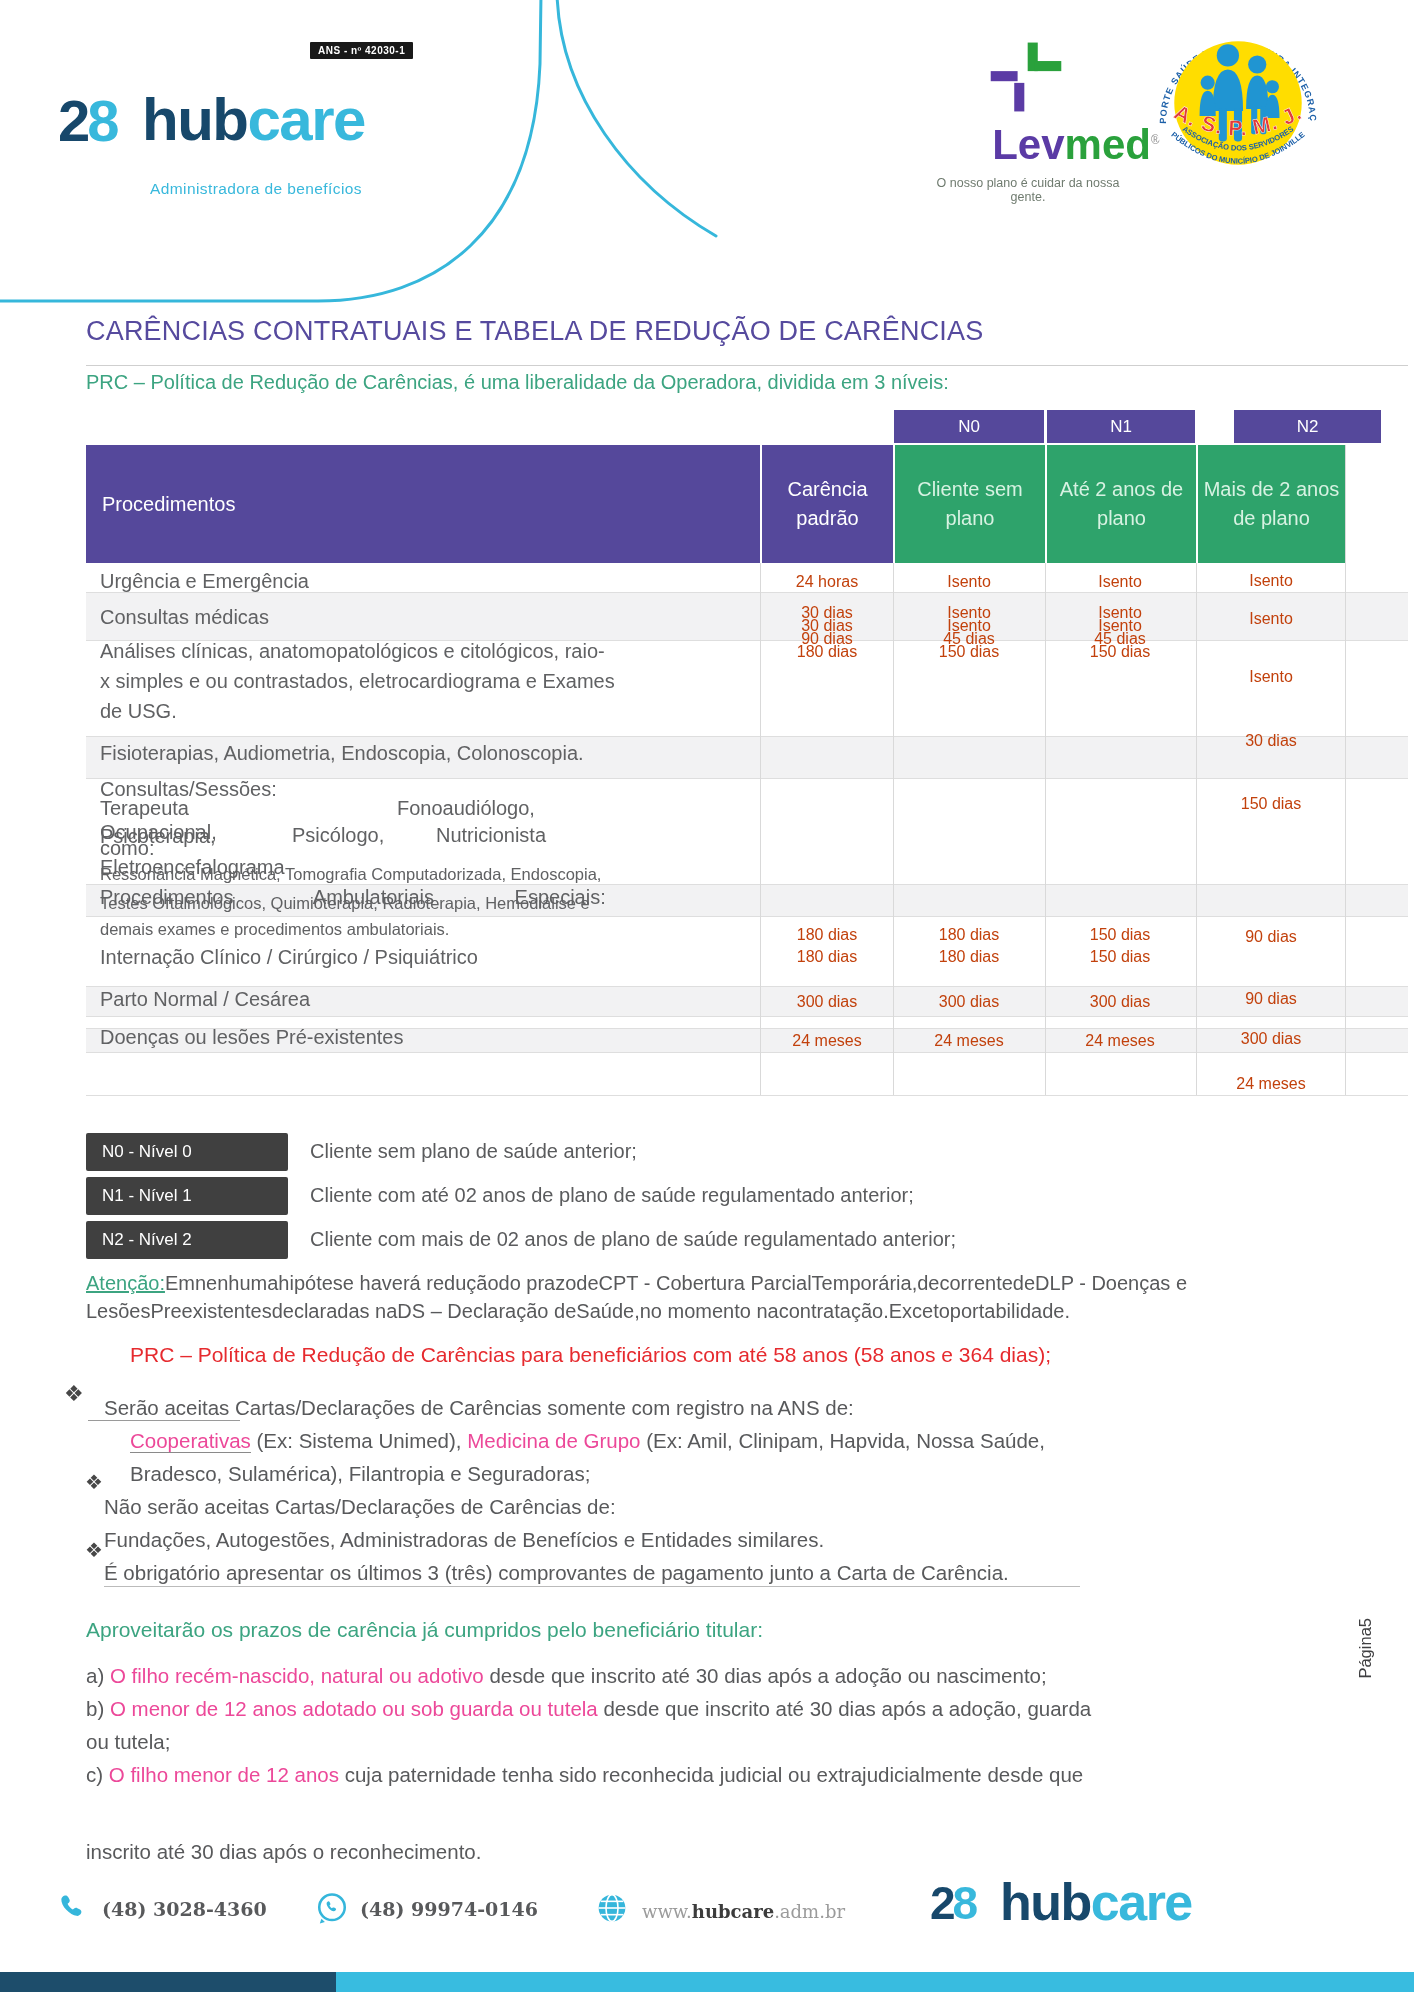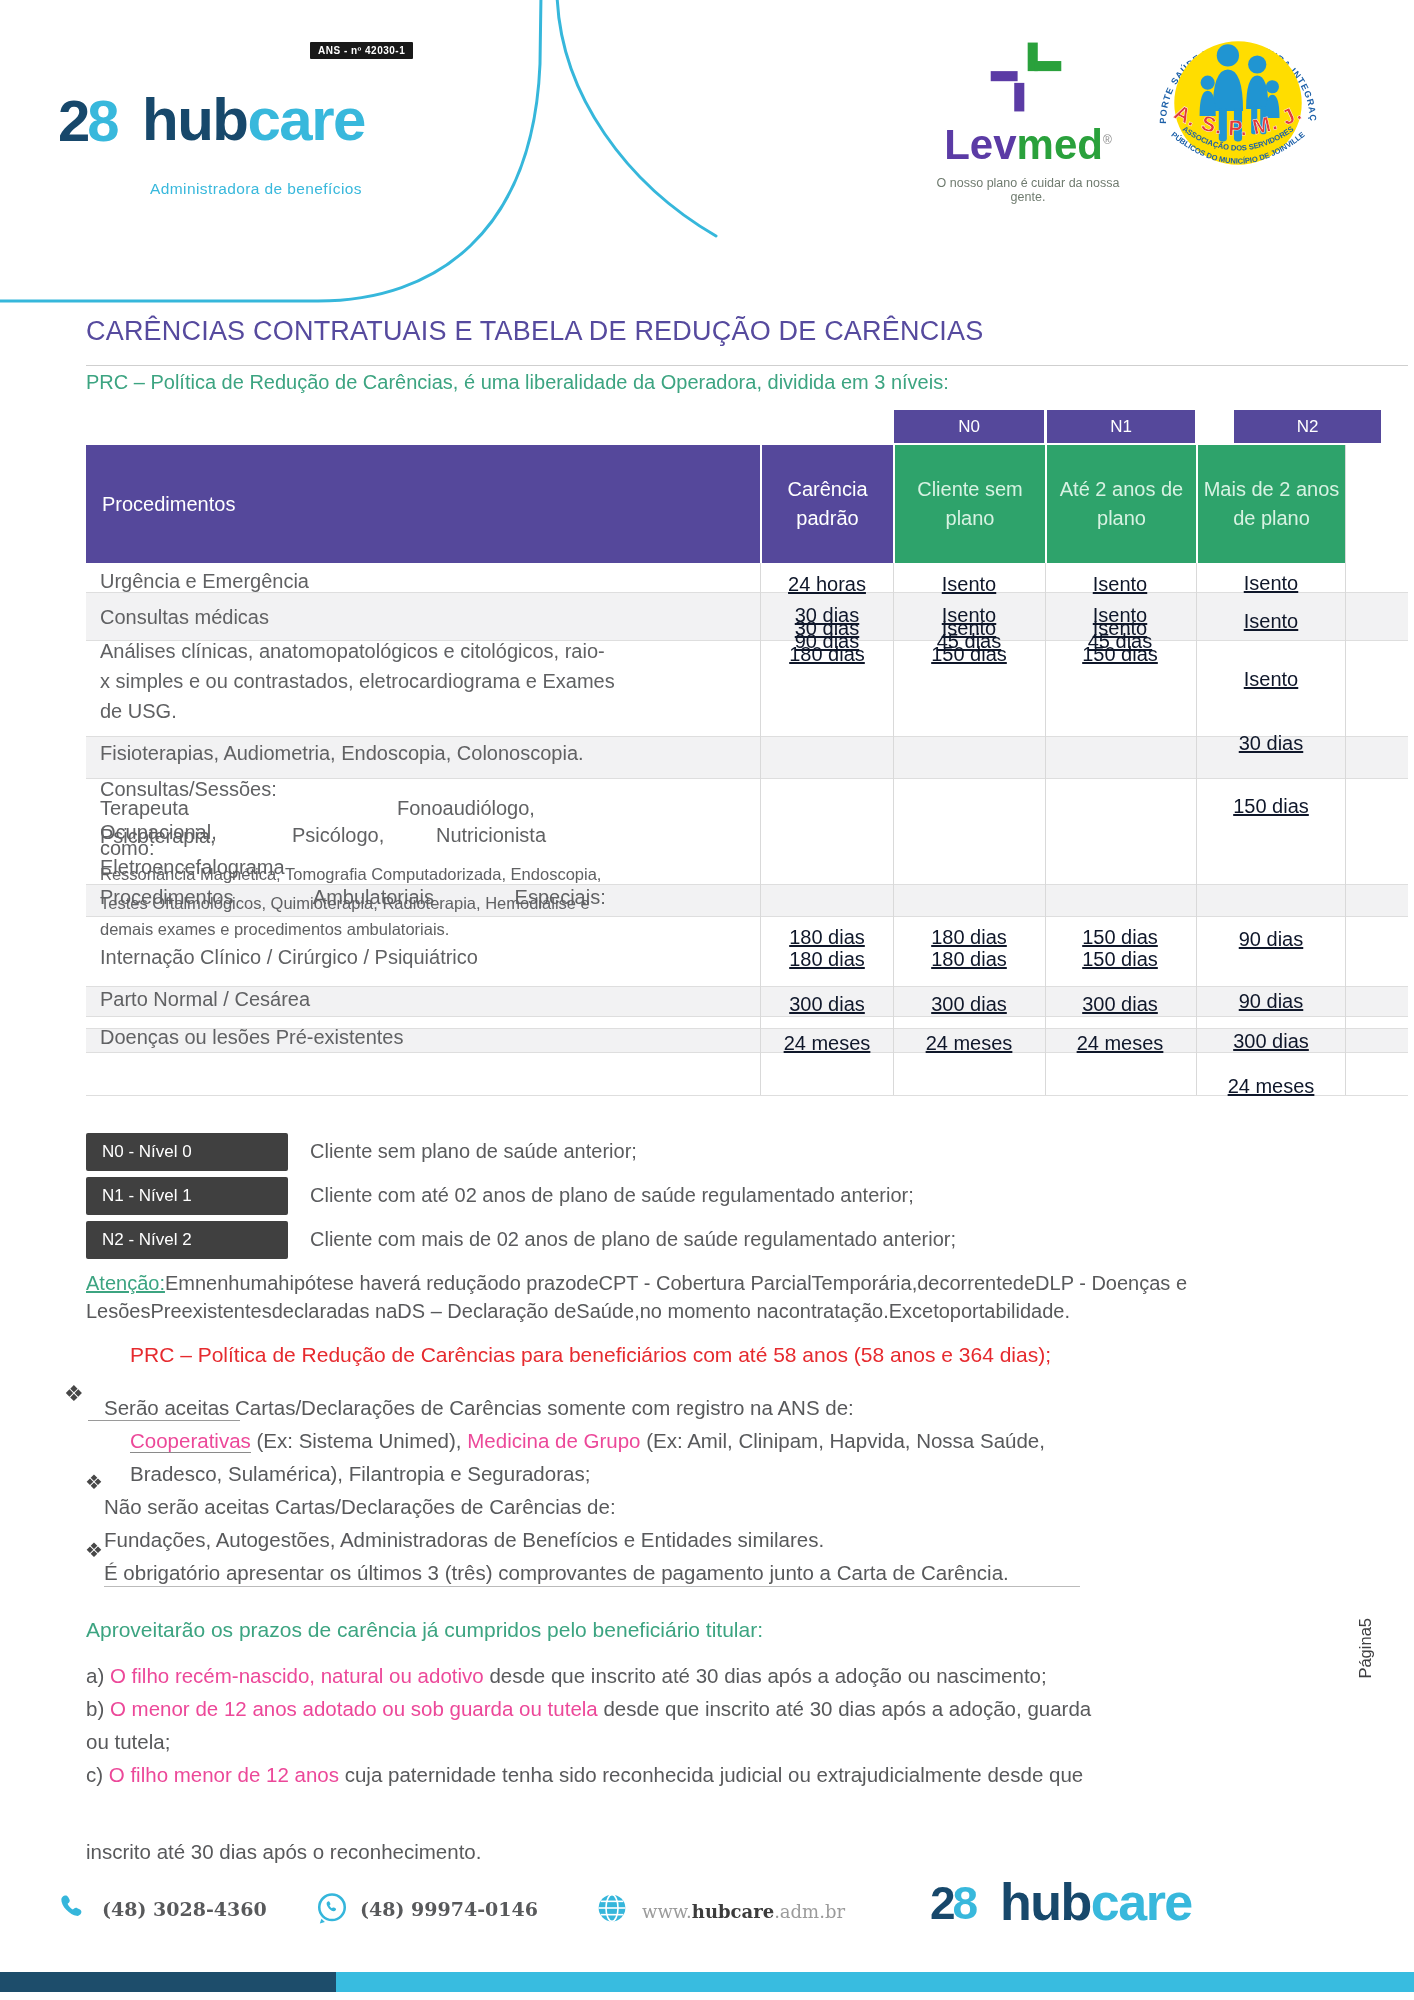--- a/index.html
+++ b/index.html
@@ -17,21 +17,21 @@
   
   .band{position:absolute;left:86px;width:1322px;background:#F2F2F3;}
   .hline{position:absolute;left:86px;width:1322px;height:1px;background:#DEDEDE;}
   .vline{position:absolute;top:445px;height:650px;width:1px;background:#D9D9D9;}
   .nbox{position:absolute;top:410px;height:33px;background:#55489B;color:#fff;
         display:flex;align-items:center;justify-content:center;font-size:17px;}
   .hcell{position:absolute;top:445px;height:118px;display:flex;align-items:center;
          justify-content:center;text-align:center;font-size:20px;line-height:1.45;}
   .pcell{background:#55489B;color:#FFFFFF;}
   .gcell{background:#2EA36B;color:#D7F2E2;border-left:2px solid #fff;}
-  .tv{position:absolute;transform:translateX(-50%);font-size:20px;color:#0f172a;white-space:nowrap;text-decoration:underline;}
+  .tv{position:absolute;transform:translateX(-50%);font-size:16px;color:#c2410c;white-space:nowrap;}
   .pl{position:absolute;font-size:20px;color:#606163;white-space:nowrap;}
   .pls{font-size:16.5px;}
   
   .lgbox{position:absolute;left:86px;width:202px;height:38px;background:#404040;color:#fff;
          font-size:17px;display:flex;align-items:center;padding-left:16px;box-sizing:border-box;border-radius:2px;}
   .lgdesc{position:absolute;left:310px;font-size:20px;color:#5A5B5D;white-space:nowrap;}
   .body-txt{position:absolute;font-size:20.5px;color:#58595B;white-space:nowrap;}
   .teal-txt{color:#3CA481;}
   .green-in{color:#ec4899;}
   .red-txt{color:#E62A2E;}
@@ -63,21 +63,21 @@
     <span class="hc-word navy">hub</span><span class="hc-word cyan">care</span>
   </div>
   <div class="a hc-tag" style="left:150px;top:180px;font-size:15.5px;">Administradora de benefícios</div>
 
   <svg class="a" style="left:984px;top:34px;" width="84" height="86" viewBox="0 0 100 100">
     <rect x="8" y="43" width="32" height="12" fill="#5B3BA5"></rect>
     <rect x="36" y="57" width="12" height="34" fill="#5B3BA5"></rect>
     <rect x="52" y="9" width="12" height="34" fill="#2AA13C"></rect>
     <rect x="60" y="31" width="32" height="12" fill="#2AA13C"></rect>
   </svg>
-  <div class="a" style="left:928px;top:122px;width:200px;text-align:center;font-size:42px;line-height:1.1;">
+  <div class="a" style="left:976px;top:122px;width:200px;text-align:center;font-size:42px;line-height:1.1;">
     <span class="lev">Lev</span><span class="med">med</span><sup style="font-size:12px;color:#8a8a8a;">®</sup>
   </div>
   <div class="a" style="left:918px;top:176px;width:220px;text-align:center;font-size:12.5px;color:#6f7b6f;">O nosso plano é cuidar da nossa gente.</div>
 
   <svg class="a" style="left:1152px;top:22px;" width="172" height="172" viewBox="0 0 170 170">
     <defs>
       <path id="aspmj-top" d="M 14 98 A 71 71 0 1 1 156 98" fill="none"></path>
       <path id="aspmj-name" d="M 14 90 Q 85 134 156 90" fill="none"></path>
       <path id="aspmj-b1" d="M 26 104 Q 85 150 144 104" fill="none"></path>
       <path id="aspmj-b2" d="M 16 110 Q 85 170 154 110" fill="none"></path>

